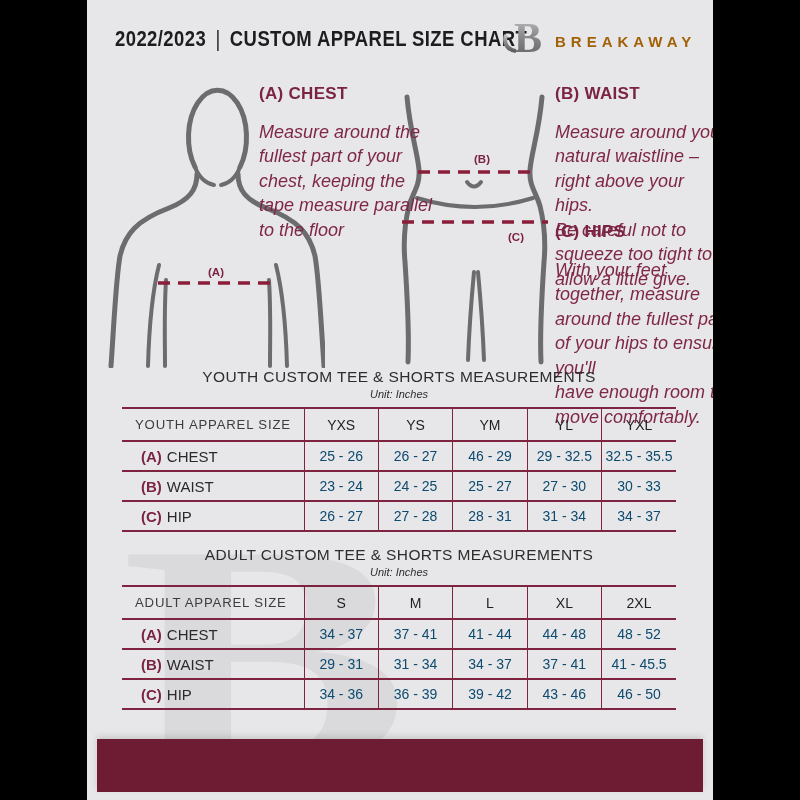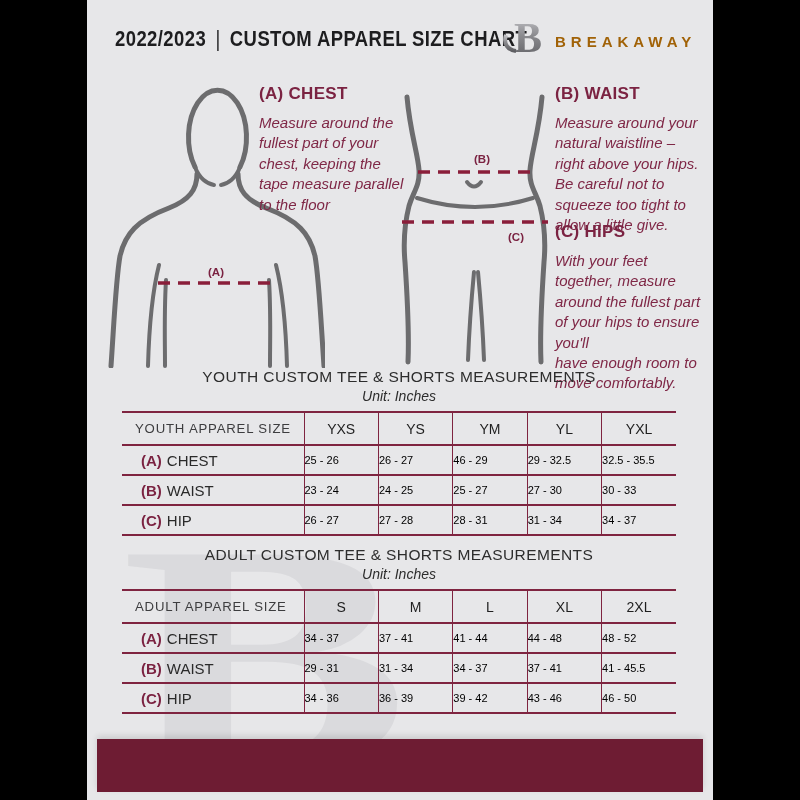--- a/index.html
+++ b/index.html
@@ -43,46 +43,46 @@
   .fig-outline { fill: none; stroke: #6c6c6e; stroke-width: 5; stroke-linecap: round; }
   .fig-thin    { fill: none; stroke: #6c6c6e; stroke-width: 4; stroke-linecap: round; }
   .measure-dash { fill: none; stroke: #8a1e3a; stroke-width: 3.4; stroke-dasharray: 12 8; }
   .fig-label { font-family: "Liberation Sans", sans-serif; font-size: 11.5px; font-weight: 700; fill: #7b2342; }
 
   .note { position: absolute; }
   .note h3 {
     font-size: 17px; font-weight: 800; color: #7b2342; letter-spacing: 0.3px;
   }
   .note p {
-    margin-top: 9px; font-style: italic; font-weight: 500;
-    font-size: 15px; line-height: 1.36; color: #7f2746; white-space: pre-line;
+    margin-top: 16px; font-style: italic; font-weight: 500;
+    font-size: 18px; line-height: 1.36; color: #7f2746; white-space: pre-line;
   }
   .chest-note { left: 172px; top: 84px;  width: 190px; }
   .waist-note { left: 468px; top: 84px;  width: 172px; }
   .hips-note  { left: 468px; top: 222px; width: 178px; }
 
   
   .table-wrap { position: absolute; left: 35px; width: 554px; text-align: center; }
   .youth-wrap { top: 368px; }
   .adult-wrap { top: 546px; }
   .table-title { font-size: 15.5px; font-weight: 400; color: #2d2d2d; letter-spacing: 0.4px; }
-  .table-unit  { font-size: 14px; font-style: italic; font-weight: 500; color: #2d2d2d; margin-top: 2px; }
+  .table-unit  { font-size: 11px; font-style: italic; font-weight: 500; color: #2d2d2d; margin-top: 2px; }
   table.size-table {
     width: 554px; margin-top: 7px; border-collapse: collapse; table-layout: fixed;
   }
   .size-table thead tr { border-top: 2px solid #7f2440; }
   .size-table tr { border-bottom: 2px solid #7f2440; }
   .size-table th, .size-table td { border-left: 1px solid #7f2440; }
   .size-table th:first-child, .size-table td:first-child { border-left: none; }
   .size-table th { height: 33px; font-size: 14px; font-weight: 400; color: #1f1f1f; }
   .size-table th.label-col {
     text-align: left; padding-left: 13px; font-size: 13.2px; font-weight: 400;
     letter-spacing: 0.8px; color: #3d3d3f;
   }
-  .size-table td { height: 30px; font-size: 11px; color: #000000; text-align: left; }
+  .size-table td { height: 30px; font-size: 14px; color: #0c4a6e; text-align: center; }
   .size-table td.label-col { text-align: left; padding-left: 19px; font-size: 15px; color: #2a2a2a; }
   .size-table td.label-col .prefix { color: #7b2342; font-weight: 800; margin-right: 5px; }
 
   
   .footer-bar {
     position: absolute; left: 10px; top: 739px; width: 606px; height: 53px;
     background: #6e1c33; box-shadow: 0 -3px 6px rgba(0,0,0,0.12);
   }
 </style>
 </head>

